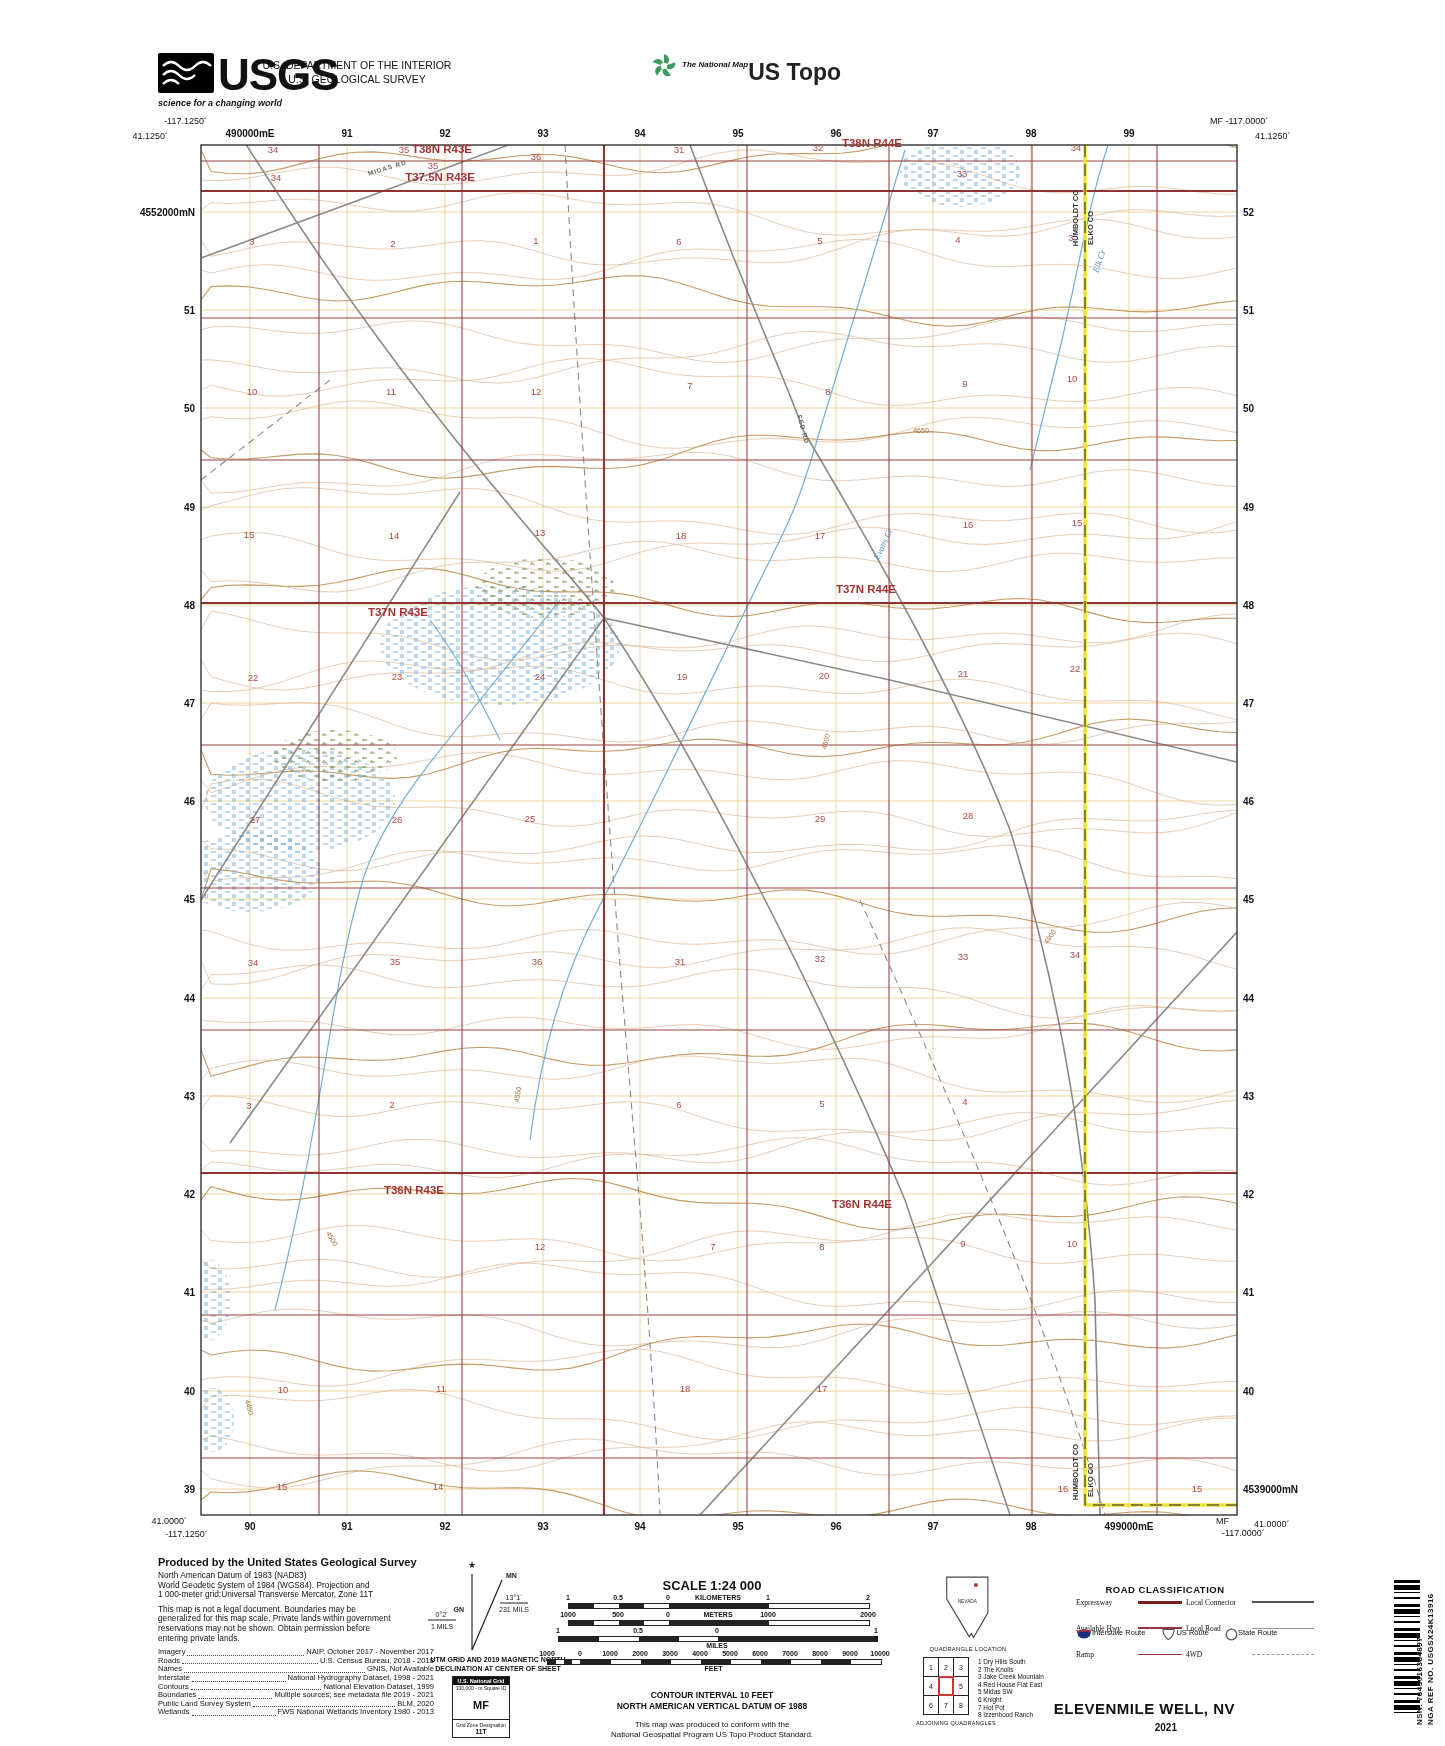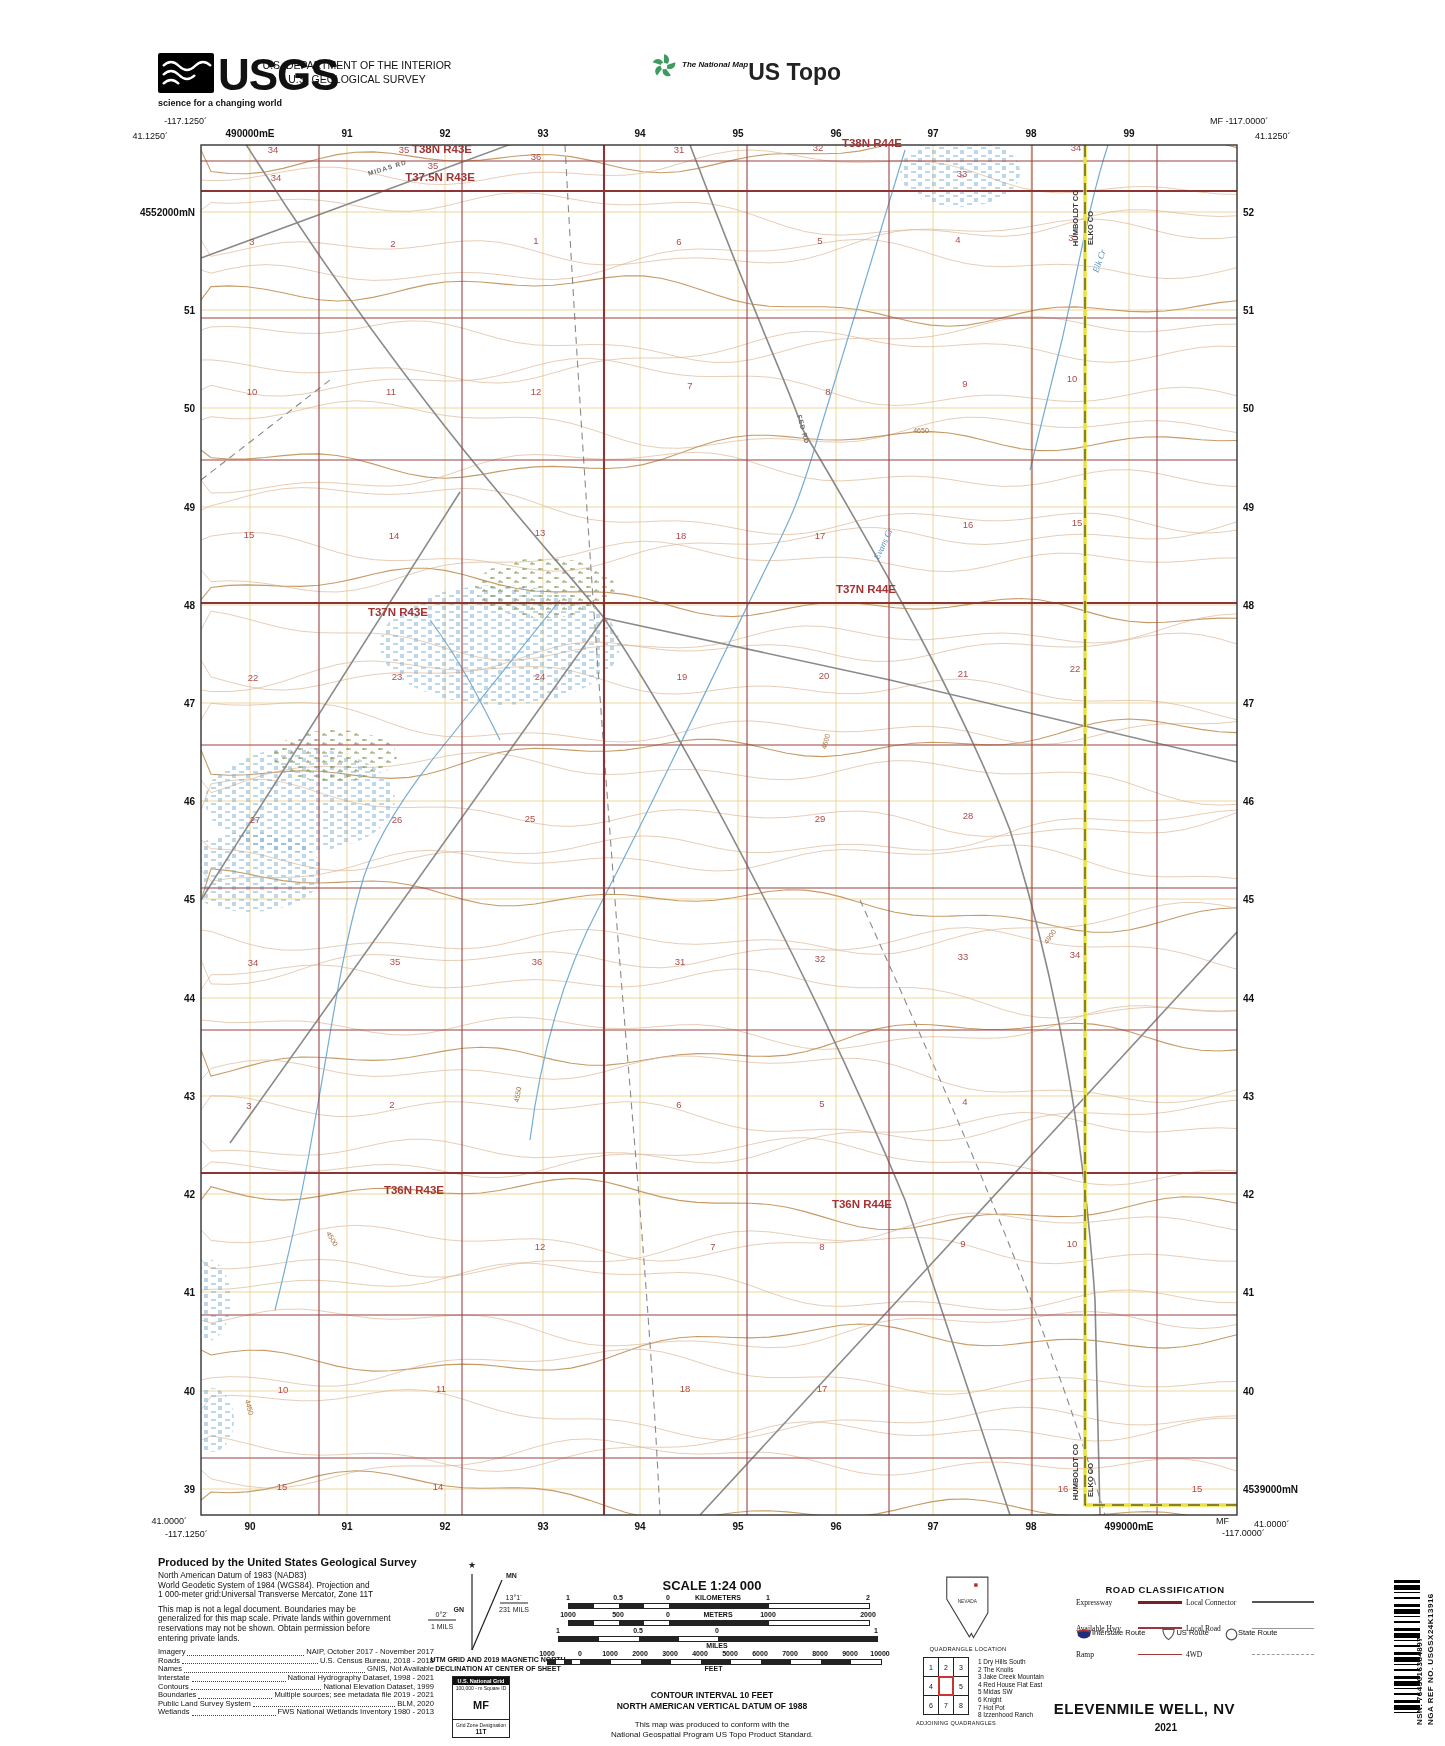--- a/index.html
+++ b/index.html
@@ -4,21 +4,21 @@
 <style>
   html,body{margin:0;padding:0;background:#fff;}
   .sheet{position:relative;width:1445px;height:1746px;background:#fff;overflow:hidden;
          font-family:"Liberation Sans",sans-serif;color:#111;}
   .abs{position:absolute;}
 
   
   .usgs-logo{left:158px;top:50px;width:190px;}
   .usgs-row{display:flex;align-items:center;gap:4px;}
   .usgs-text{font-size:44px;font-weight:bold;letter-spacing:-1px;}
-  .usgs-tag{font-size:9px;font-weight:bold;margin-top:-2px;}
+  .usgs-tag{font-size:9px;font-weight:bold;font-style:italic;margin-top:-2px;}
   .dept{left:252px;top:58px;width:210px;text-align:center;font-weight:normal;font-size:10.5px;line-height:14px;}
   .ustopo{left:650px;top:52px;display:flex;align-items:flex-end;gap:4px;}
   .ustopo-col{display:flex;flex-direction:row;line-height:1;}
   .tnm{font-size:8px;font-weight:bold;font-style:italic;margin-bottom:2px;}
   .ustopo-main{font-size:23px;font-weight:bold;color:#222;}
   .quad{left:1028px;top:58px;width:260px;text-align:right;}
   .quad-t{font-size:14px;font-weight:bold;letter-spacing:.3px;}
   .quad-s{font-size:9.5px;font-weight:bold;margin-top:3px;}
   .quad-m{font-size:9.5px;font-weight:bold;margin-top:3px;}
 

